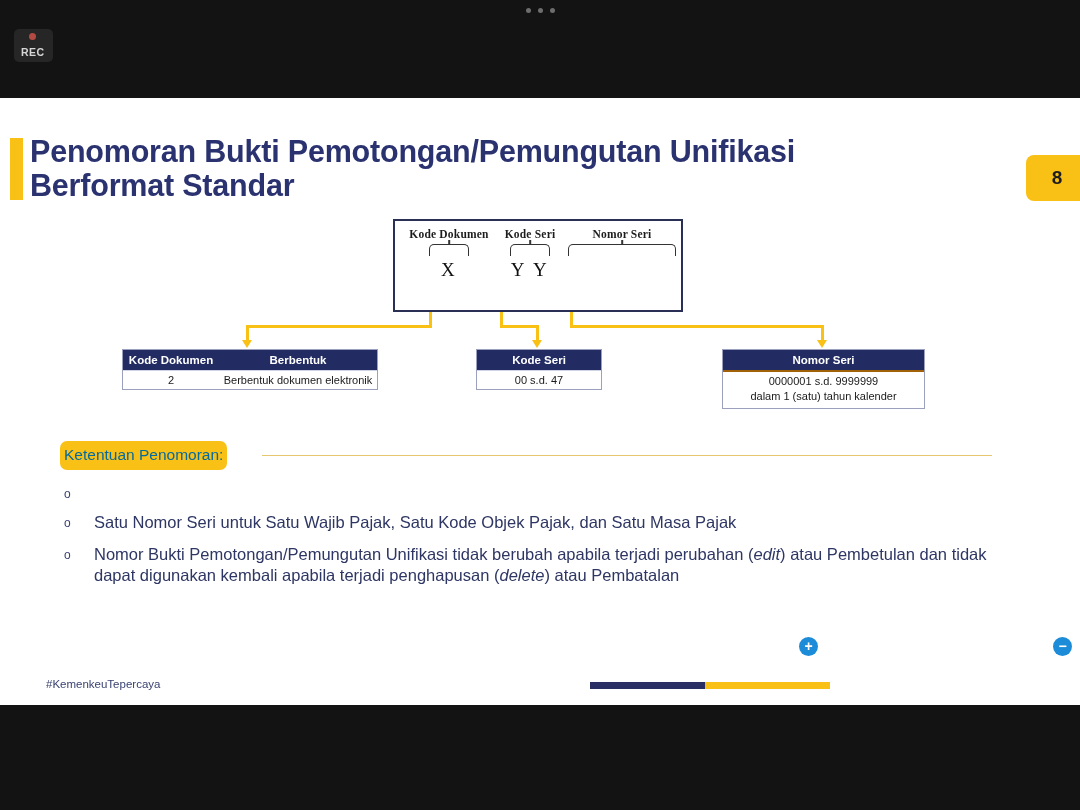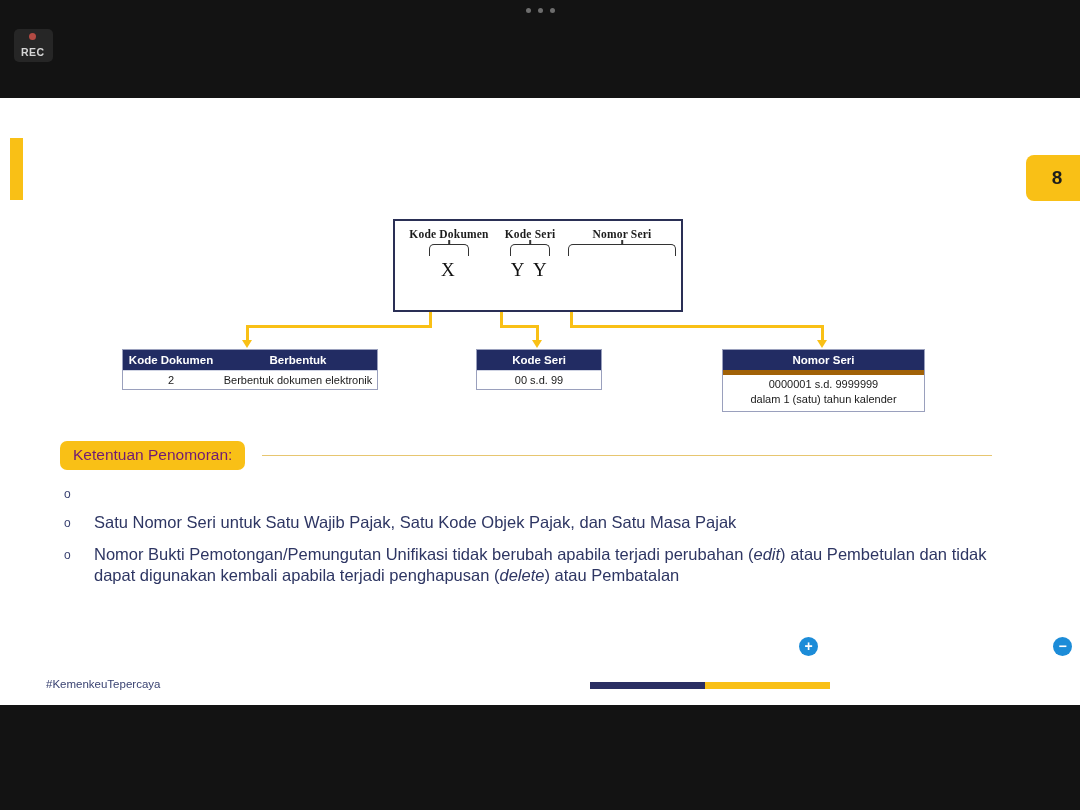--- a/index.html
+++ b/index.html
@@ -106,37 +106,37 @@
     display: flex; align-items: center; height: 20px;
   }
   .tbl .hdr .cell { text-align: center; }
   .tbl .row {
     display: flex; align-items: center; height: 19px;
     font-size: 11px; color: #1a1a1a; border-top: 1px solid #cfd3e3;
   }
   .tbl .row .cell { text-align: center; }
   .tbl .rowblock {
     font-size: 11px; color: #1a1a1a; text-align: center;
-    padding: 2px 0 4px; line-height: 1.35; border-top: 5px solid #a16207;
+    padding: 2px 0 4px; line-height: 1.35; border-top: 2px solid #a16207;
   }
 
   #tbl-kode-dokumen { left: 122px; top: 251px; width: 256px; }
   #tbl-kode-dokumen .c1 { width: 96px; }
   #tbl-kode-dokumen .c2 { width: 158px; }
   #tbl-kode-seri { left: 476px; top: 251px; width: 126px; }
   #tbl-kode-seri .c1 { width: 100%; }
   #tbl-nomor-seri { left: 722px; top: 251px; width: 203px; }
   #tbl-nomor-seri .c1 { width: 100%; }
 
   
   .ket-pill {
     position: absolute; left: 60px; top: 343px;
-    background: #f9c016; color: #701a75;
+    background: #f9c016; color: #0369a1;
     font-size: 15.5px; border-radius: 7px;
-    padding: 5px 13px 6px;
+    padding: 5px 4px 6px;
   }
   .ket-rule {
     position: absolute; left: 262px; top: 357px; width: 730px;
     height: 1px; background: #e7c670;
   }
 
   .bullets { position: absolute; left: 64px; top: 385px; width: 935px; }
   .bullet { display: flex; margin-bottom: 11px; }
   .bullet .mark {
     width: 30px; flex: none; color: #3a4372;
@@ -228,20 +228,21 @@
   </div>
 
   <div class="rec-badge">
     <span class="rec-dot"></span>
     <span class="rec-label">REC</span>
   </div>
 
   <div class="slide">
 
     <div class="title-accent"></div>
+    <div class="slide-title">Penomoran Bukti Pemotongan/Pemungutan Unifikasi Berformat Standar</div>
     <div class="page-badge">8</div>
 
     <div class="fmt-box">
       <div class="fmt-cols">
         <div class="fmt-col" id="fmt-col-doc">
           <div class="cap">Kode Dokumen</div>
           <div class="brace"></div>
           <div class="val">X</div>
         </div>
         <div class="fmt-col" id="fmt-col-seri">
@@ -284,21 +285,21 @@
         <div class="cell c1">2</div>
         <div class="cell c2">Berbentuk dokumen elektronik</div>
       </div>
     </div>
 
     <div class="tbl" id="tbl-kode-seri">
       <div class="hdr">
         <div class="cell c1">Kode Seri</div>
       </div>
       <div class="row">
-        <div class="cell c1">00 s.d. 99</div>
+        <div class="cell c1">00 s.d. 47</div>
       </div>
     </div>
 
     <div class="tbl" id="tbl-nomor-seri">
       <div class="hdr">
         <div class="cell c1">Nomor Seri</div>
       </div>
       <div class="rowblock">
         <div>0000001 s.d. 9999999</div>
         <div>dalam 1 (satu) tahun kalender</div>

